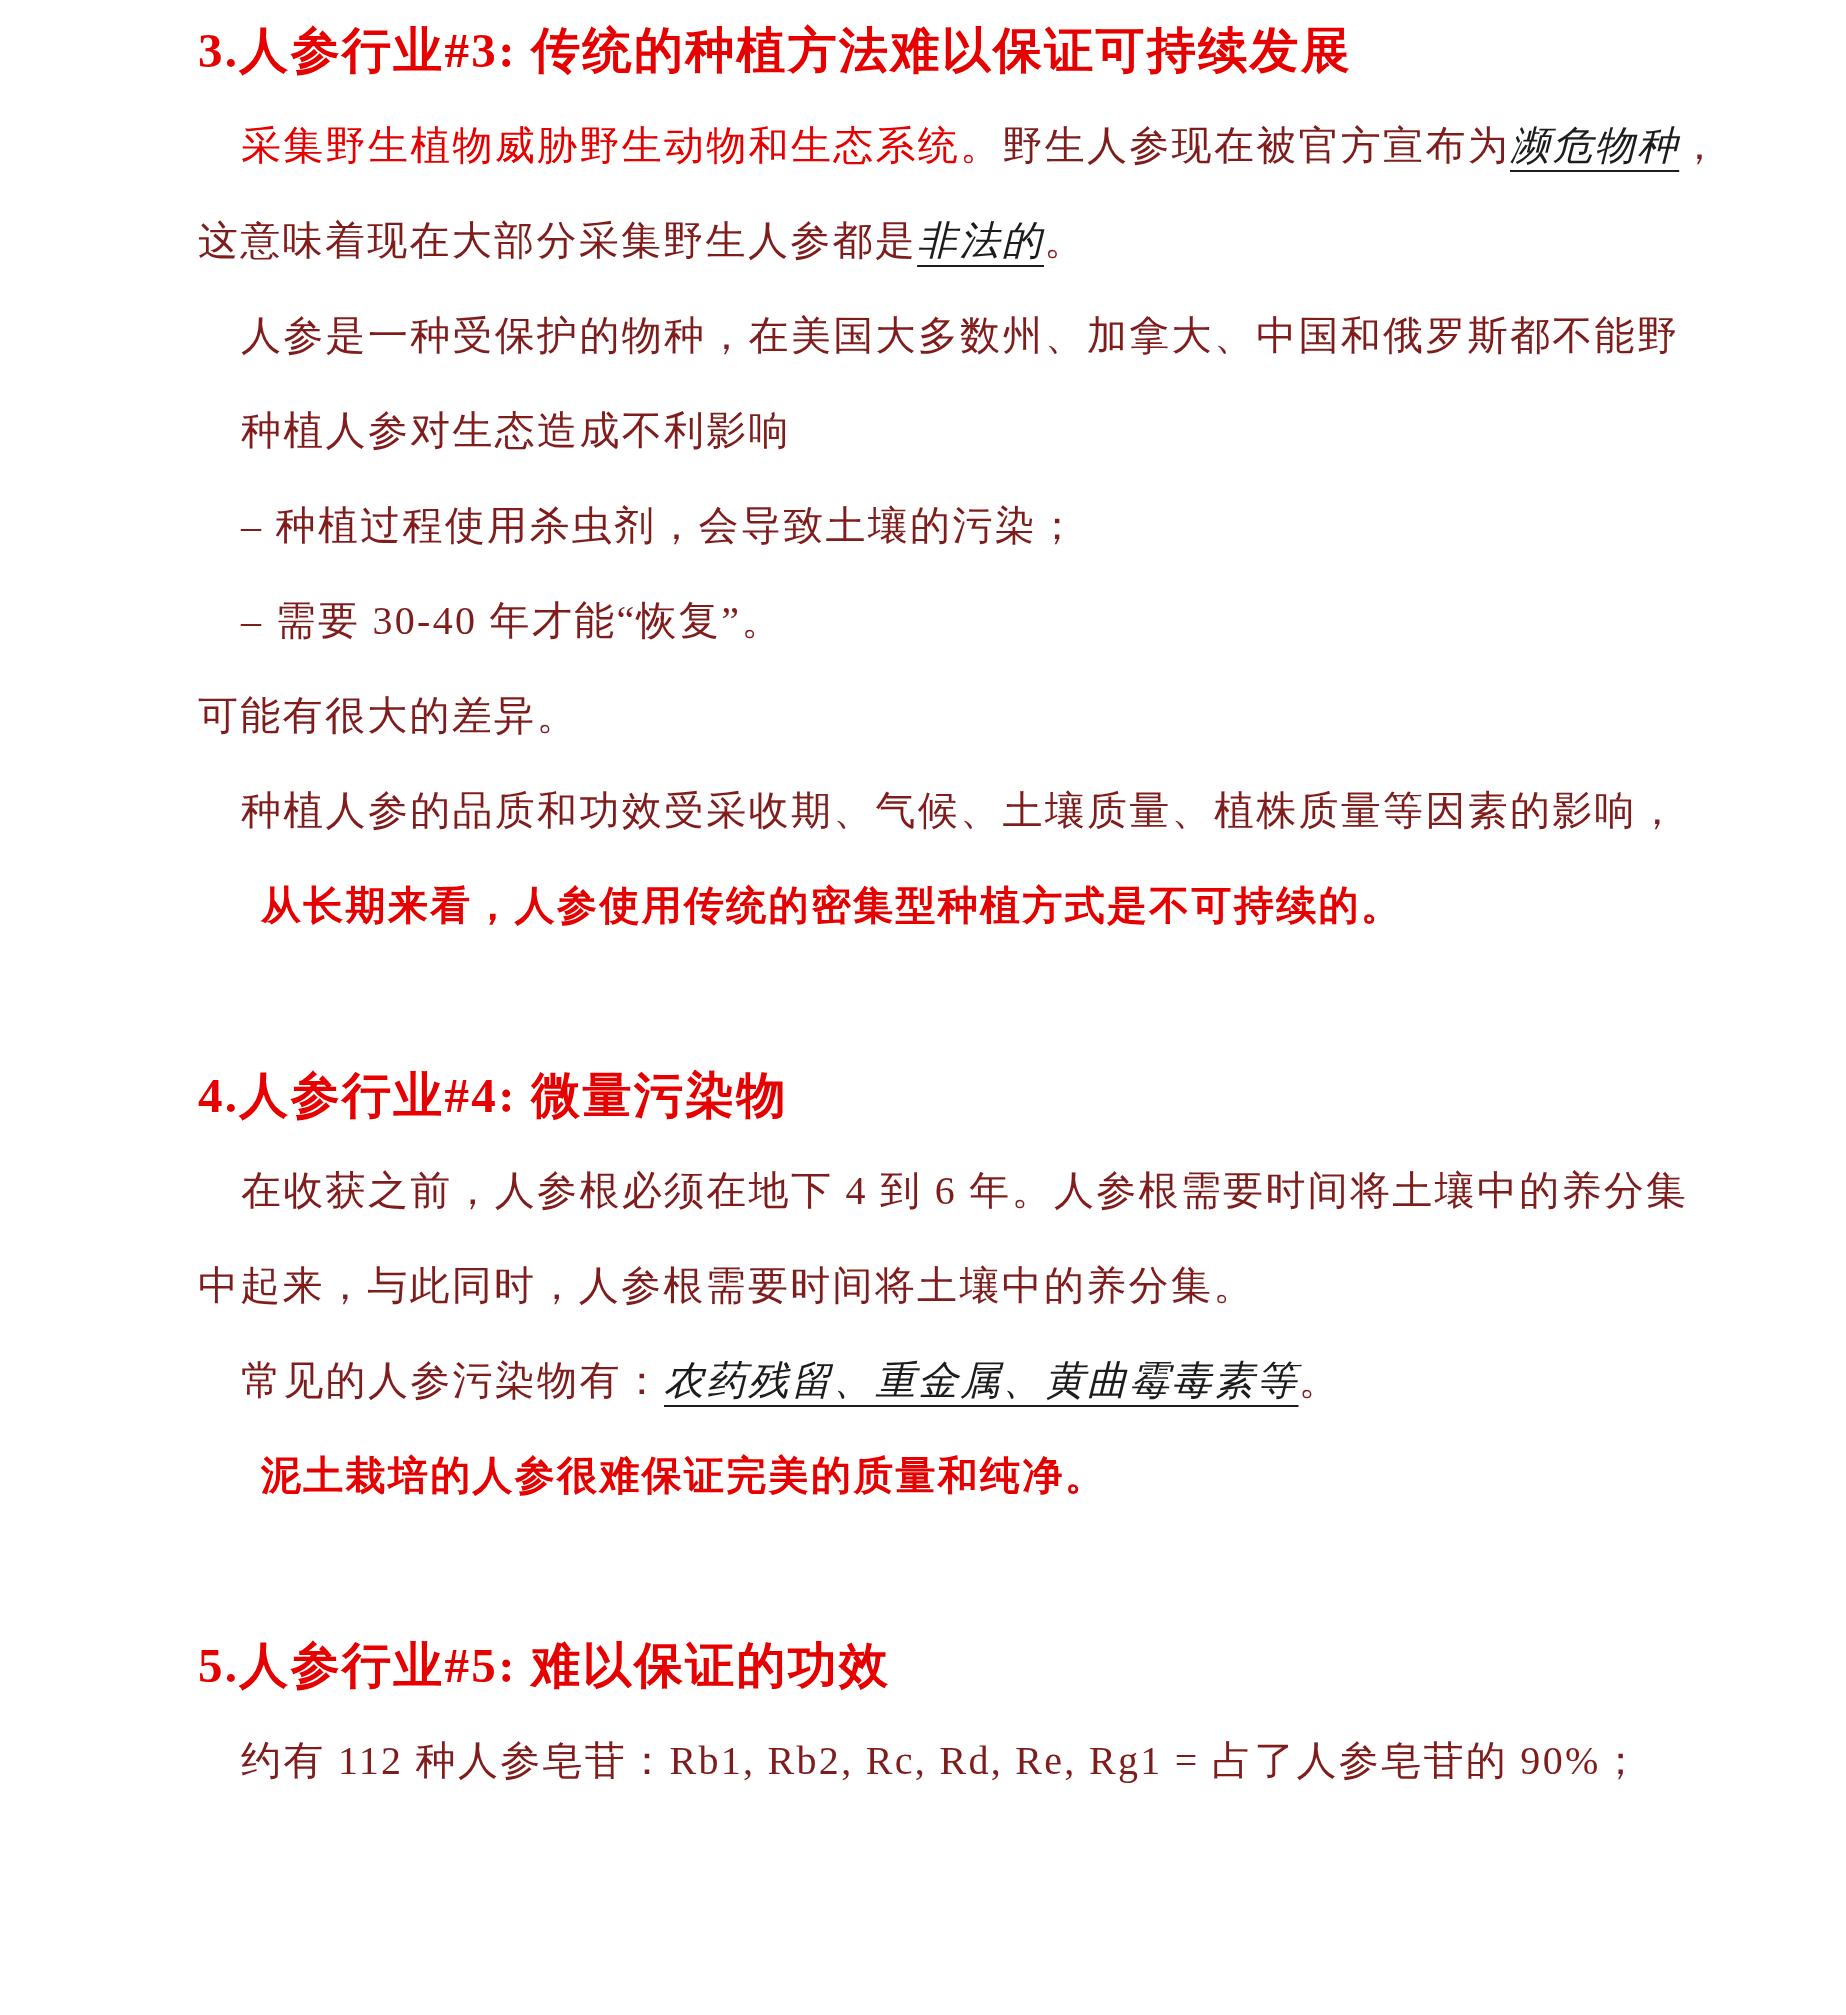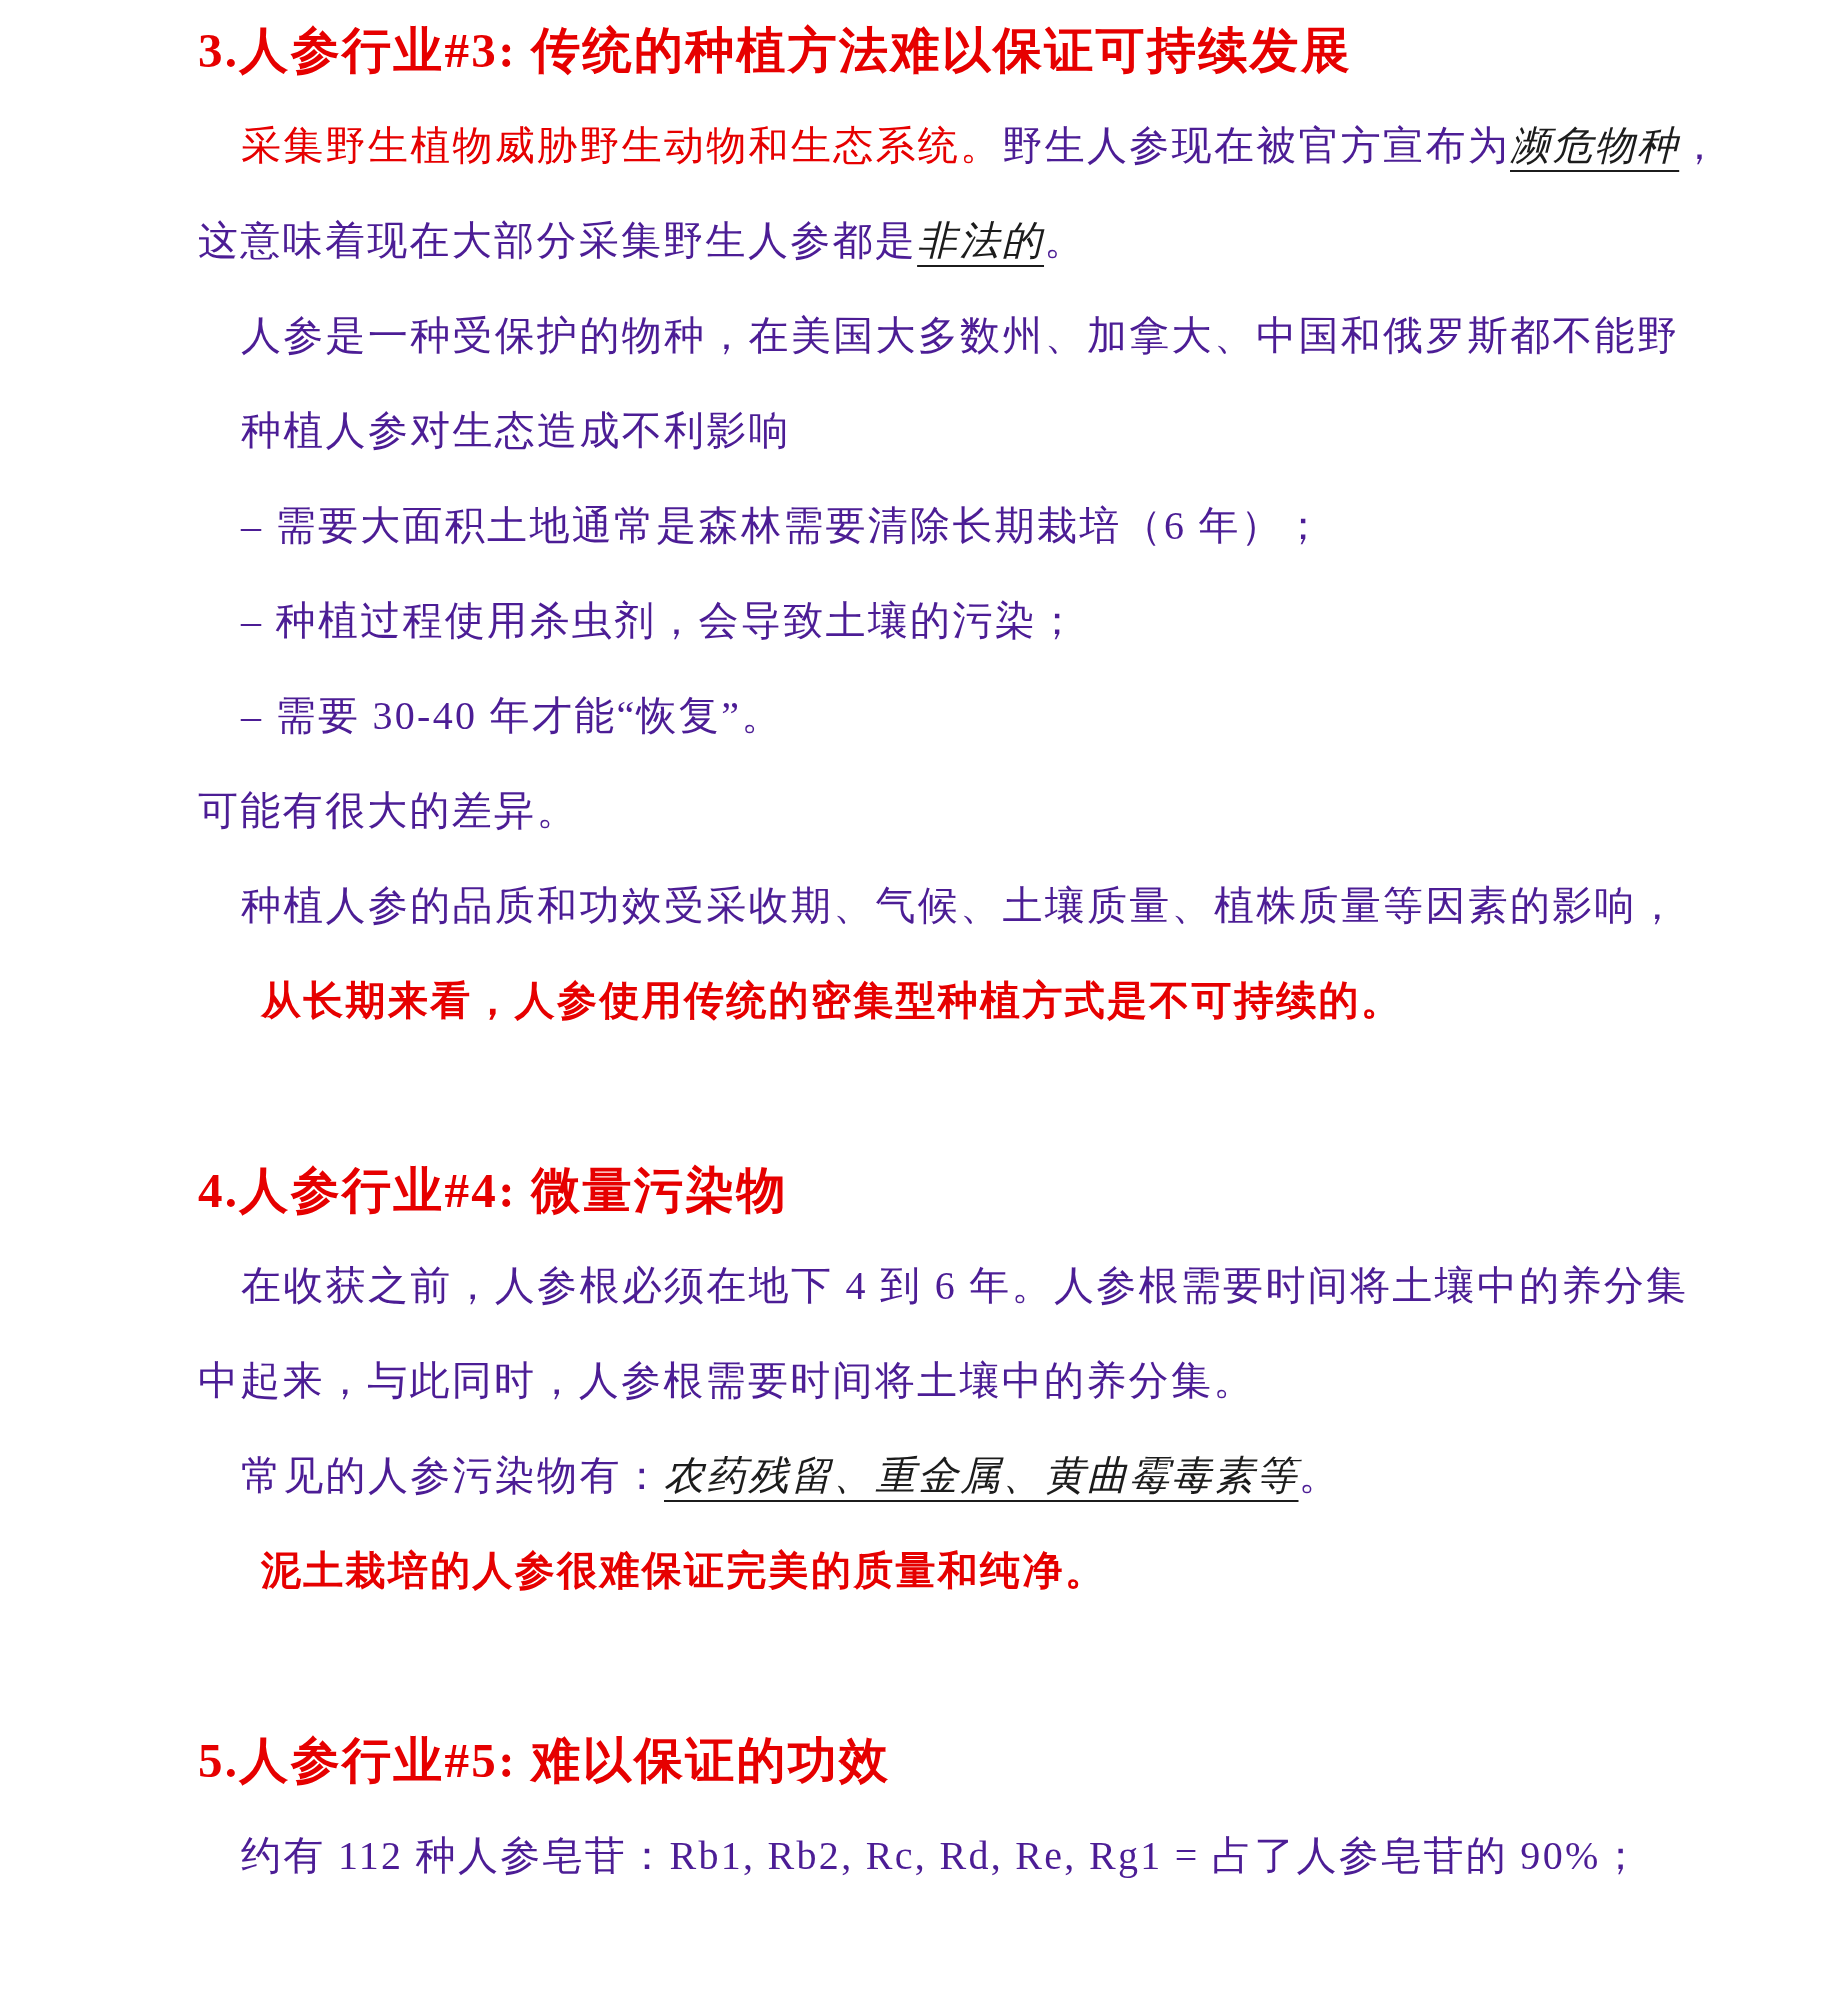--- a/index.html
+++ b/index.html
@@ -28,21 +28,21 @@
     color: #1c1c1c;
     letter-spacing: 2.3px;
   }
   .line.indent { padding-left: 43px; }
   .line.blank  { height: 95px; }
   .line.heading {
     font-weight: bold;
     font-size: 49px;
     color: #e60000;
   }
-  .seg.black { color: #4c1d95; }
+  .seg.black { color: #7f1d1d; }
   .seg.red   { color: #e60000; }
   .seg.redbold {
     color: #e60000;
     font-weight: bold;
     margin-left: 20px;
   }
   .seg.u {
     color: #1c1c1c;
     text-decoration: underline;
     text-decoration-thickness: 2.3px;
@@ -52,21 +52,20 @@
 </style>
 </head>
 <body>
 
 <div class="page">
     <div class="line heading"><span class="seg red">3.人参行业#3: 传统的种植方法难以保证可持续发展</span></div>
     <div class="line body indent"><span class="seg red">采集野生植物威胁野生动物和生态系统。</span><span class="seg black">野生人参现在被官方宣布为</span><span class="seg u">濒危物种</span><span class="seg black">，</span></div>
     <div class="line body"><span class="seg black">这意味着现在大部分采集野生人参都是</span><span class="seg u">非法的</span><span class="seg black">。</span></div>
     <div class="line body indent"><span class="seg black">人参是一种受保护的物种，在美国大多数州、加拿大、中国和俄罗斯都不能野</span></div>
     <div class="line body indent"><span class="seg black">种植人参对生态造成不利影响</span></div>
-    <div class="line body indent"><span class="seg black">– 需要大面积土地通常是森林需要清除长期栽培（6 年）；</span></div>
     <div class="line body indent"><span class="seg black">– 种植过程使用杀虫剂，会导致土壤的污染；</span></div>
     <div class="line body indent"><span class="seg black">– 需要 30-40 年才能“恢复”。</span></div>
     <div class="line body"><span class="seg black">可能有很大的差异。</span></div>
     <div class="line body indent"><span class="seg black">种植人参的品质和功效受采收期、气候、土壤质量、植株质量等因素的影响，</span></div>
     <div class="line body indent"><span class="seg redbold">从长期来看，人参使用传统的密集型种植方式是不可持续的。</span></div>
     <div class="line blank"></div>
     <div class="line heading"><span class="seg red">4.人参行业#4: 微量污染物</span></div>
     <div class="line body indent"><span class="seg black">在收获之前，人参根必须在地下 4 到 6 年。人参根需要时间将土壤中的养分集</span></div>
     <div class="line body"><span class="seg black">中起来，与此同时，人参根需要时间将土壤中的养分集。</span></div>
     <div class="line body indent"><span class="seg black">常见的人参污染物有：</span><span class="seg u">农药残留、重金属、黄曲霉毒素等</span><span class="seg black">。</span></div>

